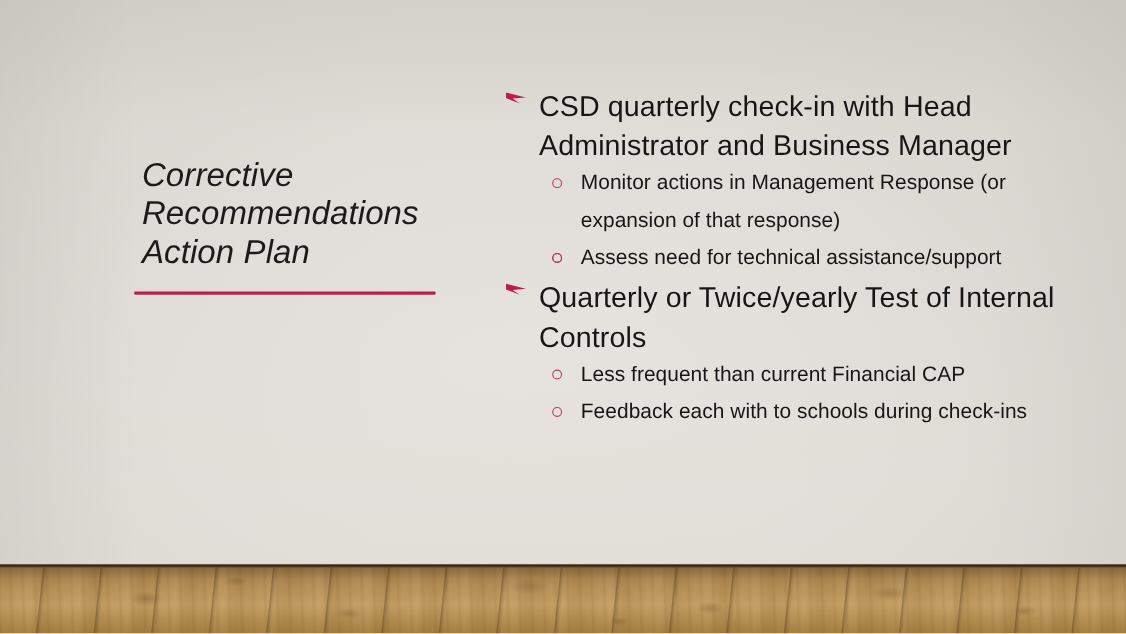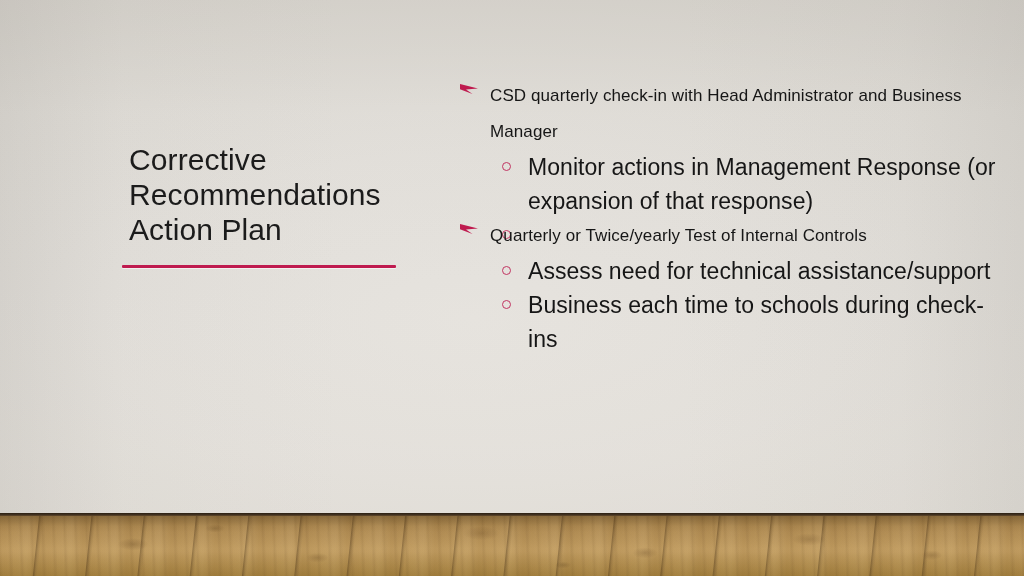--- a/index.html
+++ b/index.html
@@ -139,20 +139,21 @@
         rgba(255,235,195,0.06) 55%,
         rgba(70,46,18,0.10) 100%);
   }
 
   
   .title-block {
     position: absolute;
     left: 129px;
     top: 142px;
     width: 290px;
+    font-style: italic;
   }
   .title-line {
     font-size: 30px;
     line-height: 35px;
     color: #1b1b1b;
     letter-spacing: 0.1px;
     font-weight: 400;
     white-space: nowrap;
   }
   .title-rule {
@@ -172,39 +173,39 @@
     left: 458px;
     top: 78px;
     width: 548px;
   }
   .bullet {
     position: relative;
     display: block;
   }
   .lvl1 {
     padding-left: 32px;
-    font-size: 17px;
+    font-size: 26px;
     line-height: 36px;
     color: #161616;
     margin-bottom: 0px;
     letter-spacing: 0.1px;
   }
   .lvl1 .marker {
     position: absolute;
     left: 1px;
     top: 4px;
     width: 24px;
     height: 24px;
     color: #bf1b4f;
     font-size: 19px;
     line-height: 24px;
   }
   .lvl2 {
     padding-left: 70px;
-    font-size: 23px;
+    font-size: 19px;
     line-height: 34px;
     color: #161616;
     letter-spacing: 0.05px;
   }
   .lvl2 .marker-dot {
     position: absolute;
     left: 44px;
     top: 12px;
     width: 9px;
     height: 9px;
@@ -243,38 +244,42 @@
 
     <div class="bullet lvl2">
       <span class="marker-dot"></span>
       <span>Monitor actions in Management Response (or expansion of that response)</span>
     </div>
 
     <div class="bullet lvl2">
       <span class="marker-dot"></span>
     </div>
 
+    <div class="bullet lvl2">
+      <span class="marker-dot"></span>
+      <span>Assess need for technical assistance/support</span>
+    </div>
+
     <div class="bullet lvl1">
       <span class="marker">
         <svg class="arrow-svg" width="22" height="14" viewBox="0 0 22 14" aria-hidden="true">
           <path d="M1 2 L19 6.6 L7 7.6 L13.5 12 L1 7.2 Z" fill="#bf1b4f"></path>
         </svg>
       </span>
       <span>Quarterly or Twice/yearly Test of Internal Controls</span>
     </div>
 
     <div class="bullet lvl2">
       <span class="marker-dot"></span>
-      <span>Assess need for technical assistance/support</span>
-    </div>
-
-
-    <div class="bullet lvl2">
-      <span class="marker-dot"></span>
-      <span>Business each time to schools during check-ins</span>
+      <span>Less frequent than current Financial CAP</span>
+    </div>
+
+    <div class="bullet lvl2">
+      <span class="marker-dot"></span>
+      <span>Feedback each with to schools during check-ins</span>
     </div>
 
   </div>
 
   <div class="floor">
     <div class="floor-edge"></div>
     <div class="planks2"></div>
     <div class="planks"></div>
     <div class="grain"></div>
     <div class="floor-shade"></div>

